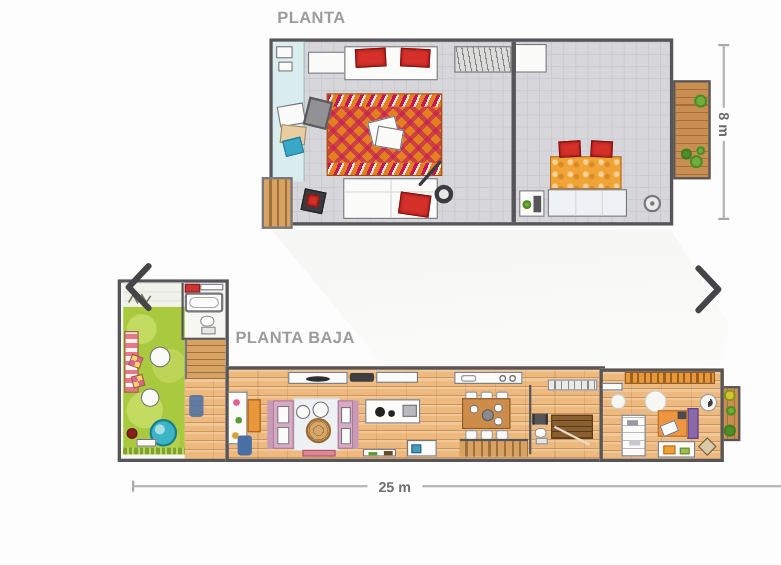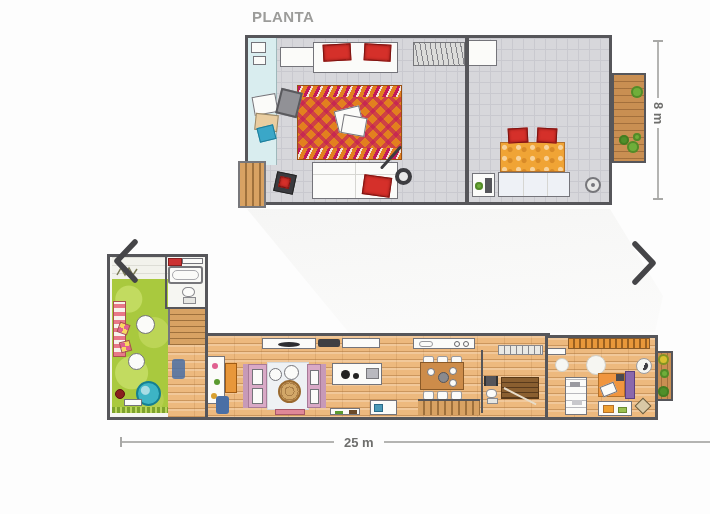--- a/index.html
+++ b/index.html
@@ -146,20 +146,21 @@
     <div class="dim-cap" style="width:10px;height:2px;"></div>
   </div>
 
   <svg class="abs" style="left:108px;top:236px;z-index:3;cursor:pointer;" width="36" height="50" viewBox="0 0 36 50">
     <polyline points="27,6 9,25 27,44" fill="none" stroke="#454548" stroke-width="5.5" stroke-linecap="round" stroke-linejoin="round"></polyline>
   </svg>
   <svg class="abs" style="left:626px;top:238px;z-index:3;cursor:pointer;" width="36" height="50" viewBox="0 0 36 50">
     <polyline points="9,6 27,25 9,44" fill="none" stroke="#454548" stroke-width="5.5" stroke-linecap="round" stroke-linejoin="round"></polyline>
   </svg>
 
+  <div class="abs title" style="left:214px;top:299px;z-index:3;">PLANTA BAJA</div>
 
   <div class="abs wallbox" style="left:107px;top:254px;width:101px;height:166px;background:#f6f6f2;z-index:1;">
 
     <div class="abs" style="left:2px;top:0;width:56px;height:22px;background:#f2f2ec;
                 background-image:linear-gradient(#ddddd6 1px,transparent 1px);background-size:100% 8px;">
       <svg width="22" height="12" style="position:absolute;left:4px;top:8px;">
         <polyline points="1,10 5,3 9,10 13,3 17,10 21,4" fill="none" stroke="#7a7a55" stroke-width="1.5"></polyline>
       </svg>
     </div>
 

